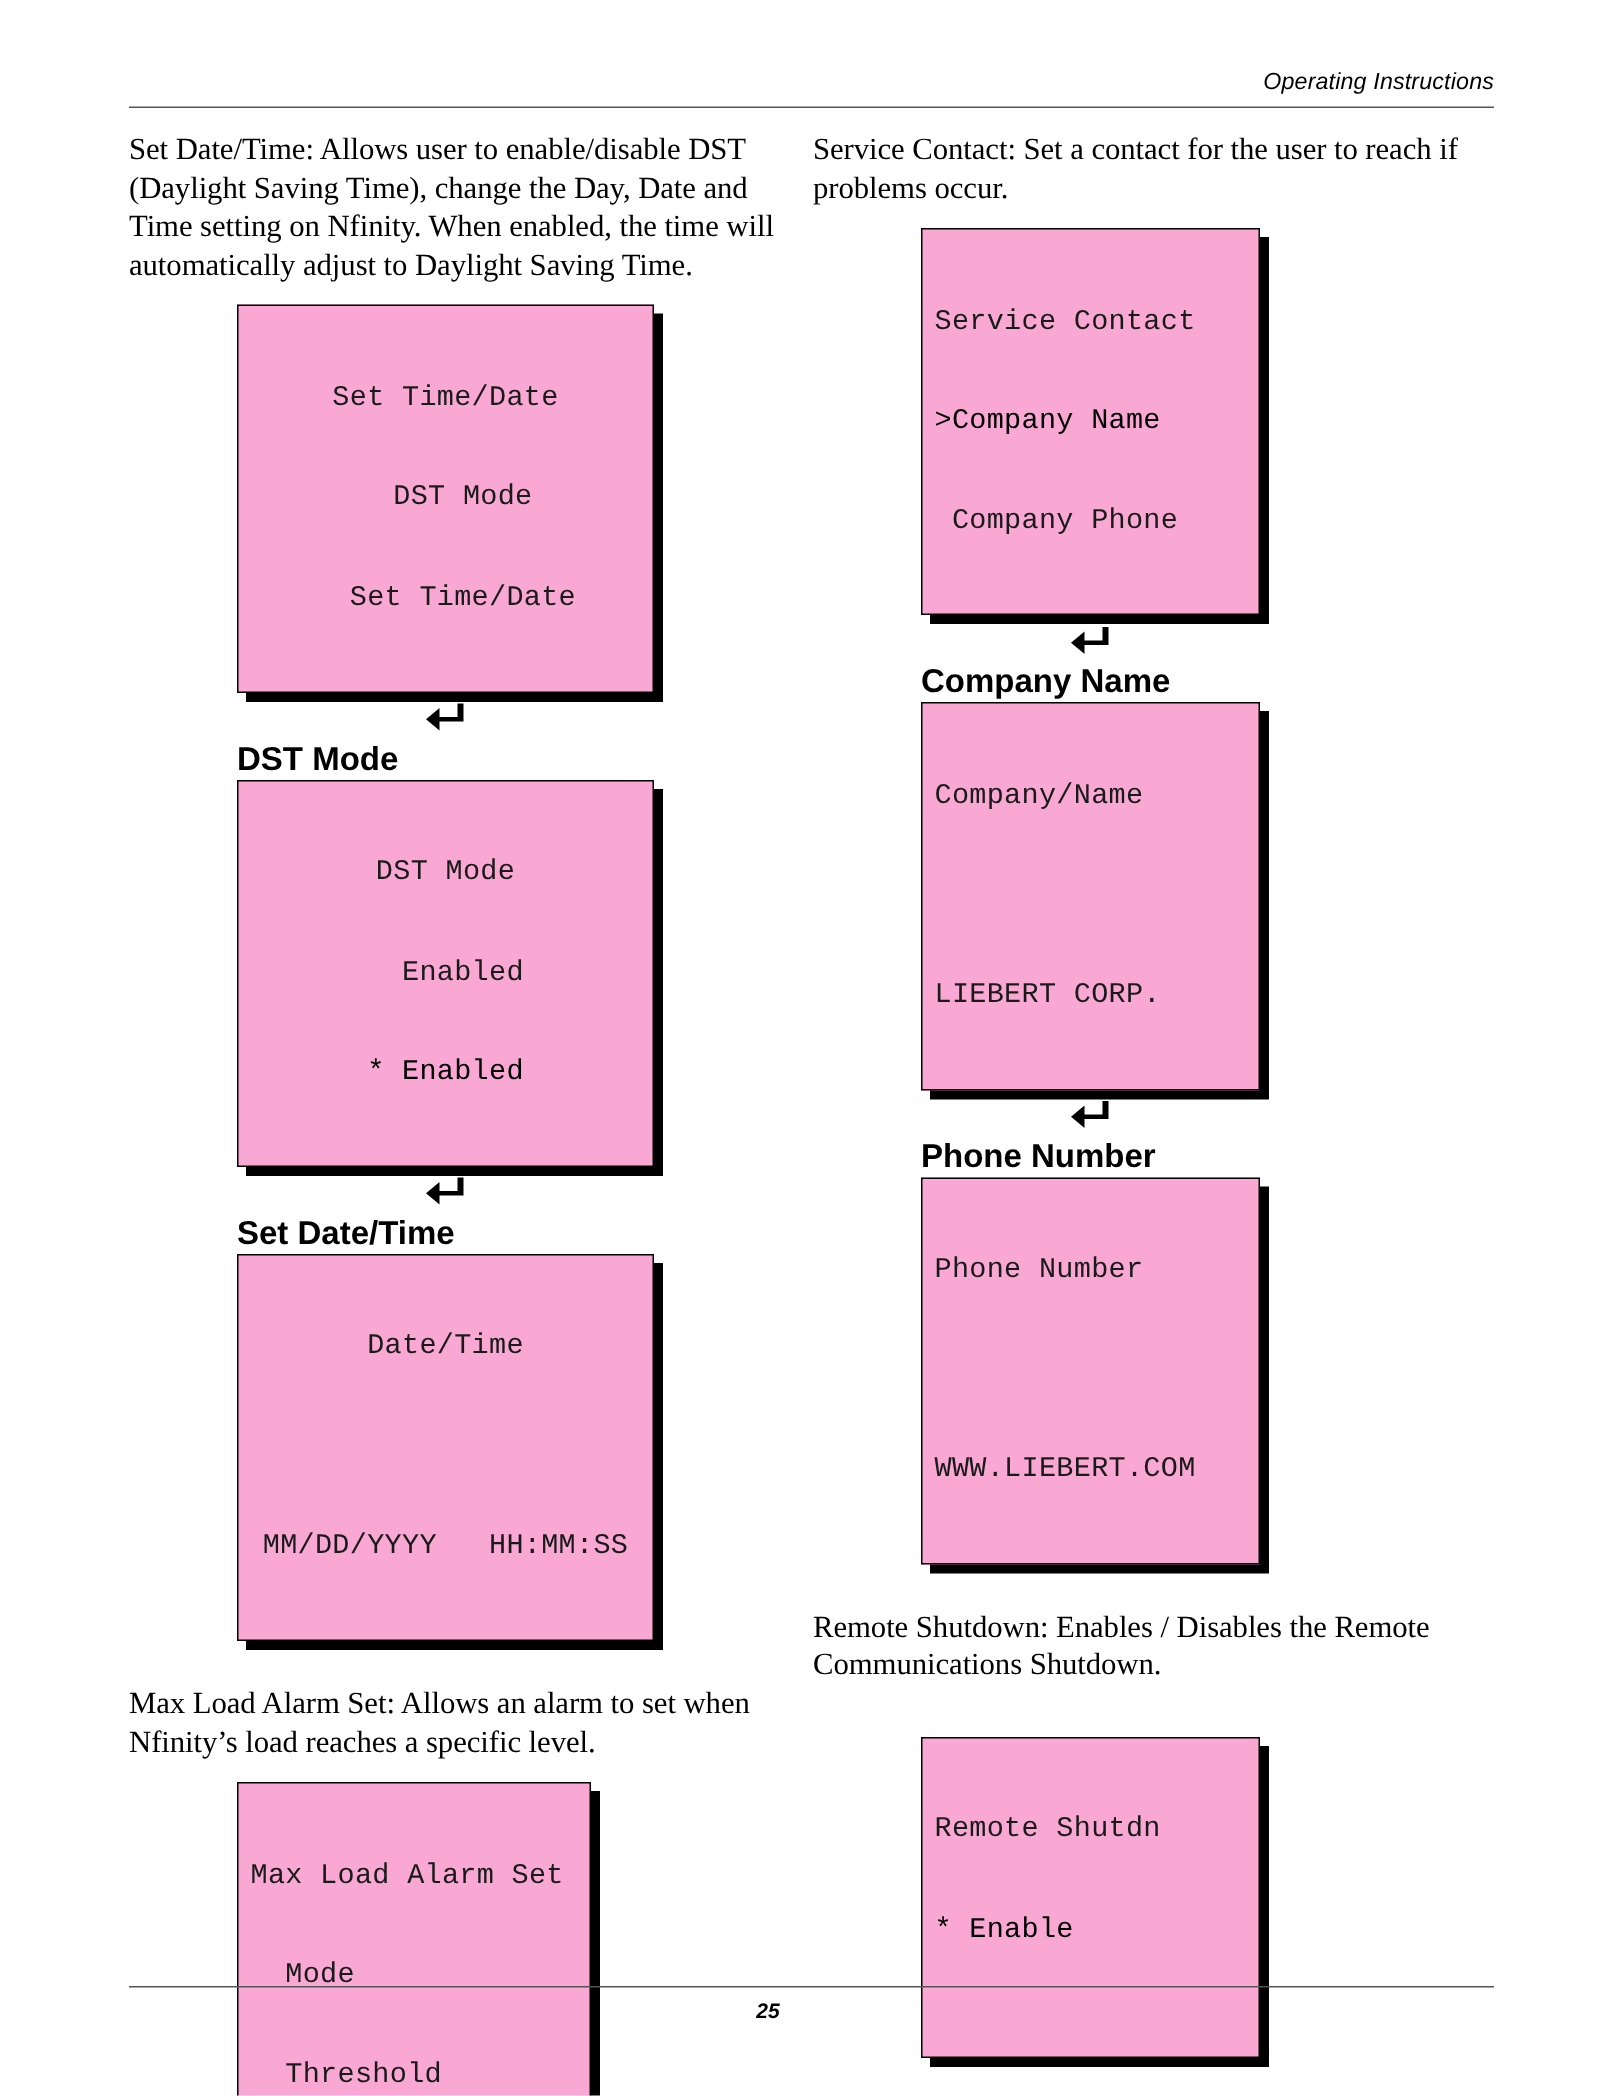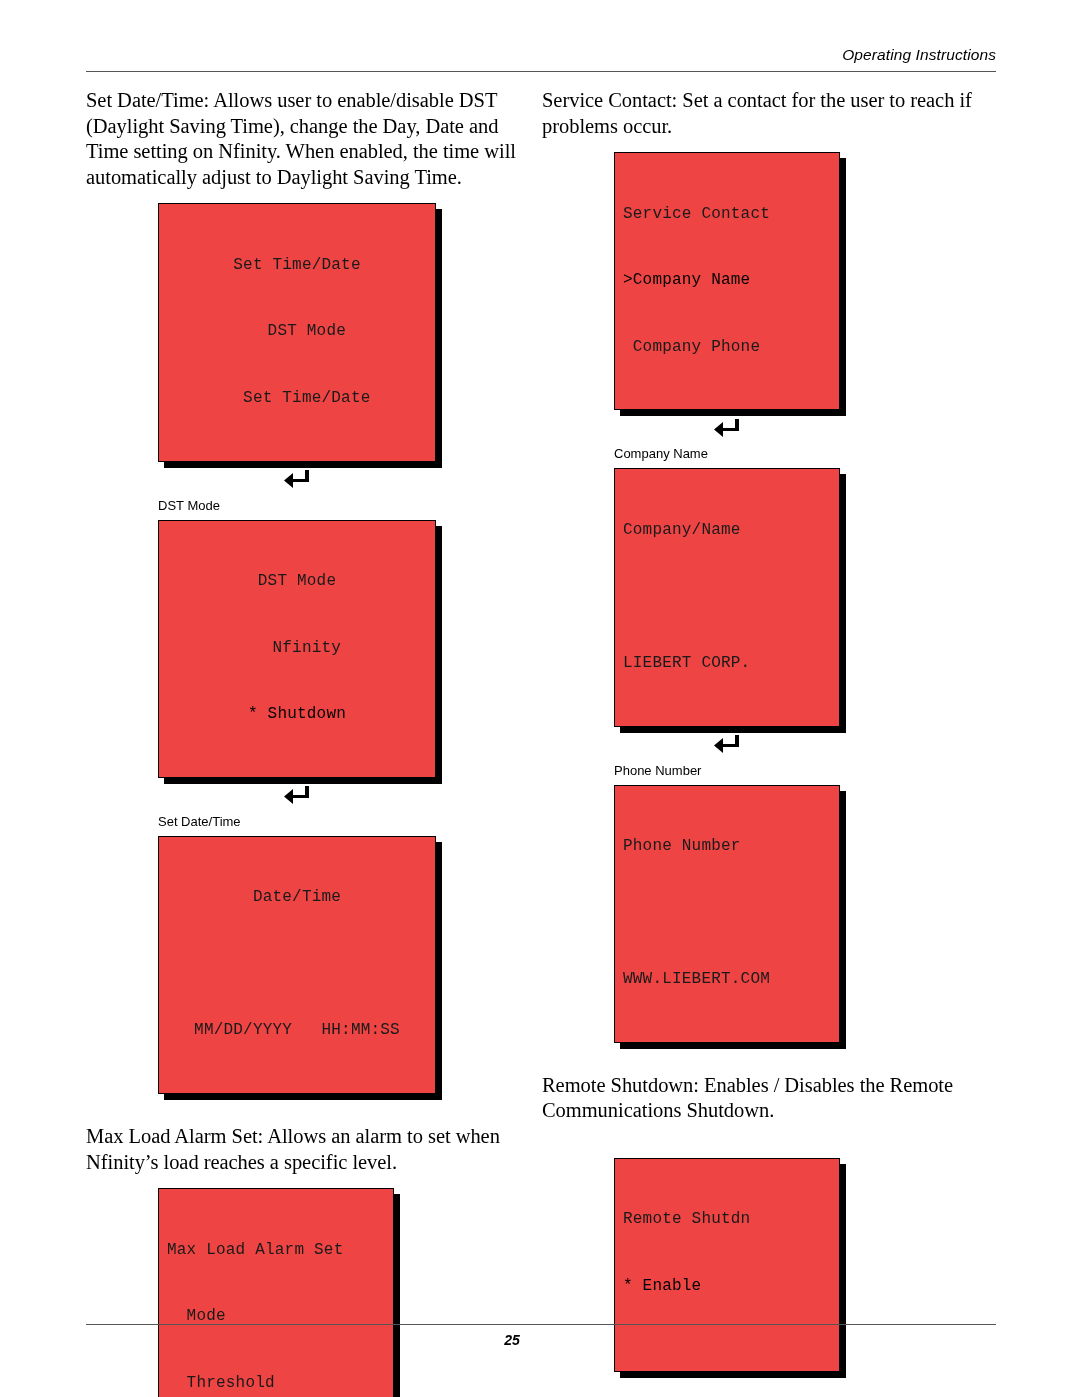--- a/index.html
+++ b/index.html
@@ -78,41 +78,41 @@
     letter-spacing: -0.05px;
   }
   p.para b { font-weight: normal; }
   .gap-sm { height: 13px; }
   .gap-md { height: 21px; }
   .gap-lg { height: 30px; }
 
   
   .sub-head {
     font-family: "Liberation Sans", sans-serif;
-    font-weight: normal;
-    font-size: 13px;
+    font-weight: bold;
+    font-size: 22px;
     margin: 0 0 4px 72px;
     line-height: 20px;
   }
   .sub-head.rcol { margin-left: 72px; }
 
   
   .lcd-wrap {
     position: relative;
     margin-left: 72px;
   }
   .lcd {
     position: relative;
-    background: #ef4444;
+    background: #f9a8d4;
     border: 1.5px solid #000;
     box-shadow: 6px 6px 0 0 #000;
     padding: 5px 8px 7px 8px;
     box-sizing: border-box;
     font-family: "Liberation Mono", monospace;
-    font-size: 16px;
+    font-size: 19px;
     line-height: 22.2px;
     letter-spacing: .2px;
     white-space: pre;
     color: #1a1a1a;
   }
   .lcd .sel { font-weight: normal; color: #000; }
   .lcd .blank { display: block; height: 22.2px; }
 
   
   .w-278 { width: 278px; text-align: center; }
@@ -157,22 +157,22 @@
         <svg width="28" height="22" viewBox="0 0 28 22" aria-hidden="true">
           <path d="M26 1 L26 13 L10 13 L10 19 L1 11.5 L10 4 L10 10 L22 10 L22 1 Z" fill="#000"></path>
         </svg>
       </div>
     </div>
 
     <div class="sub-head">DST Mode</div>
     <div class="lcd-wrap">
       <div class="lcd w-278">
         <div>DST Mode</div>
-        <div>  Nfinity</div>
-        <div class="sel">* Shutdown</div>
+        <div>  Enabled</div>
+        <div class="sel">* Enabled</div>
       </div>
     </div>
 
     <div class="arrow-box" style="width:278px">
       <div class="enter-arrow">
         <svg width="28" height="22" viewBox="0 0 28 22" aria-hidden="true">
           <path d="M26 1 L26 13 L10 13 L10 19 L1 11.5 L10 4 L10 10 L22 10 L22 1 Z" fill="#000"></path>
         </svg>
       </div>
     </div>

